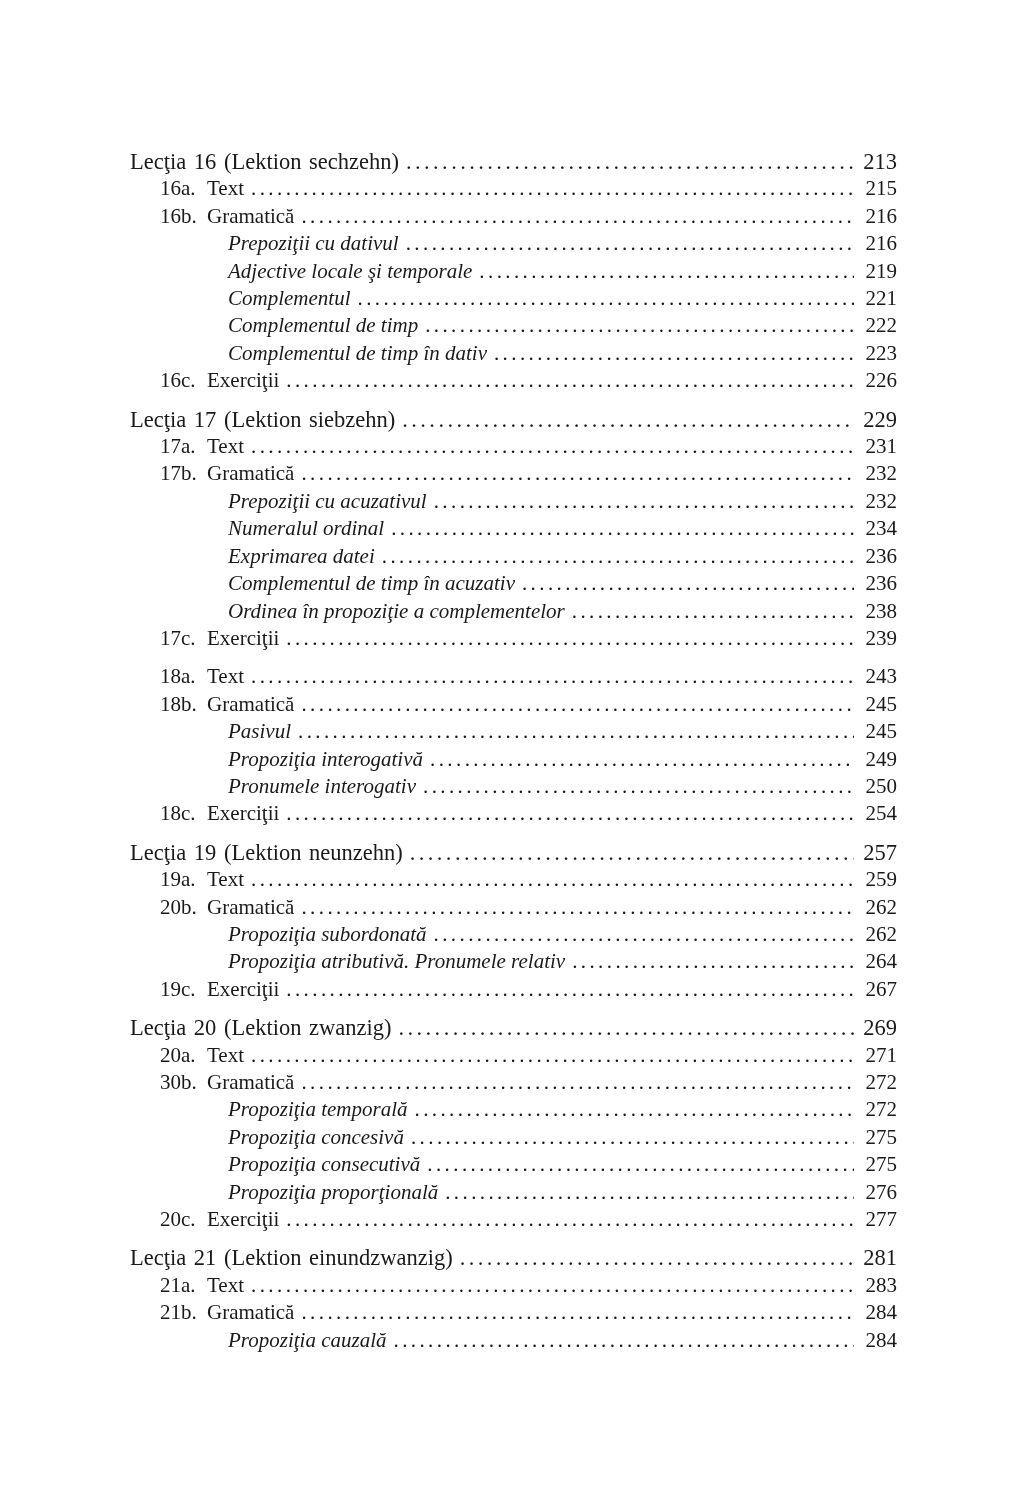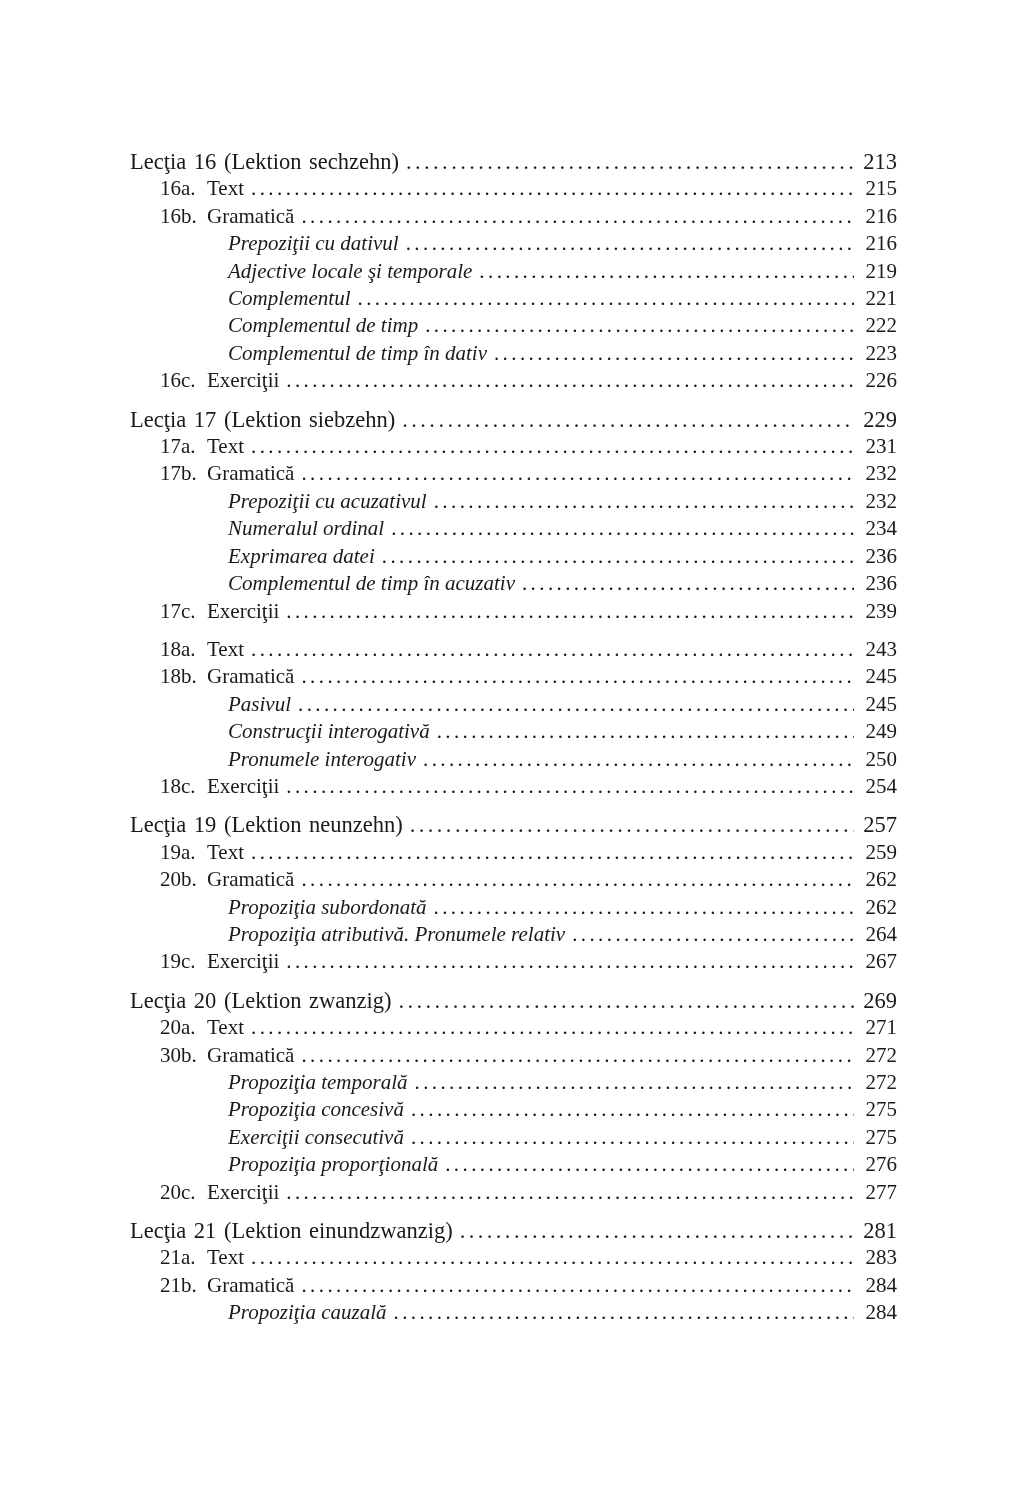--- a/index.html
+++ b/index.html
@@ -146,20 +146,25 @@
       <div class="row l2">
         <span class="title">Exprimarea datei</span>
         <span class="dots"></span>
         <span class="pagenum">236</span>
       </div>
       <div class="row l2">
         <span class="title">Complementul de timp în acuzativ</span>
         <span class="dots"></span>
         <span class="pagenum">236</span>
       </div>
+      <div class="row l2">
+        <span class="title">Ordinea în propoziţie a complementelor</span>
+        <span class="dots"></span>
+        <span class="pagenum">238</span>
+      </div>
       <div class="row l1">
         <span class="label">17c.</span>
         <span class="title">Exerciţii</span>
         <span class="dots"></span>
         <span class="pagenum">239</span>
       </div>
     </section>
     <section class="section">
       <div class="row l1">
         <span class="label">18a.</span>
@@ -172,21 +177,21 @@
         <span class="title">Gramatică</span>
         <span class="dots"></span>
         <span class="pagenum">245</span>
       </div>
       <div class="row l2">
         <span class="title">Pasivul</span>
         <span class="dots"></span>
         <span class="pagenum">245</span>
       </div>
       <div class="row l2">
-        <span class="title">Construcţii interogativă</span>
+        <span class="title">Propoziţia interogativă</span>
         <span class="dots"></span>
         <span class="pagenum">249</span>
       </div>
       <div class="row l2">
         <span class="title">Pronumele interogativ</span>
         <span class="dots"></span>
         <span class="pagenum">250</span>
       </div>
       <div class="row l1">
         <span class="label">18c.</span>
@@ -252,21 +257,21 @@
         <span class="title">Propoziţia temporală</span>
         <span class="dots"></span>
         <span class="pagenum">272</span>
       </div>
       <div class="row l2">
         <span class="title">Propoziţia concesivă</span>
         <span class="dots"></span>
         <span class="pagenum">275</span>
       </div>
       <div class="row l2">
-        <span class="title">Exerciţii consecutivă</span>
+        <span class="title">Propoziţia consecutivă</span>
         <span class="dots"></span>
         <span class="pagenum">275</span>
       </div>
       <div class="row l2">
         <span class="title">Propoziţia proporţională</span>
         <span class="dots"></span>
         <span class="pagenum">276</span>
       </div>
       <div class="row l1">
         <span class="label">20c.</span>

